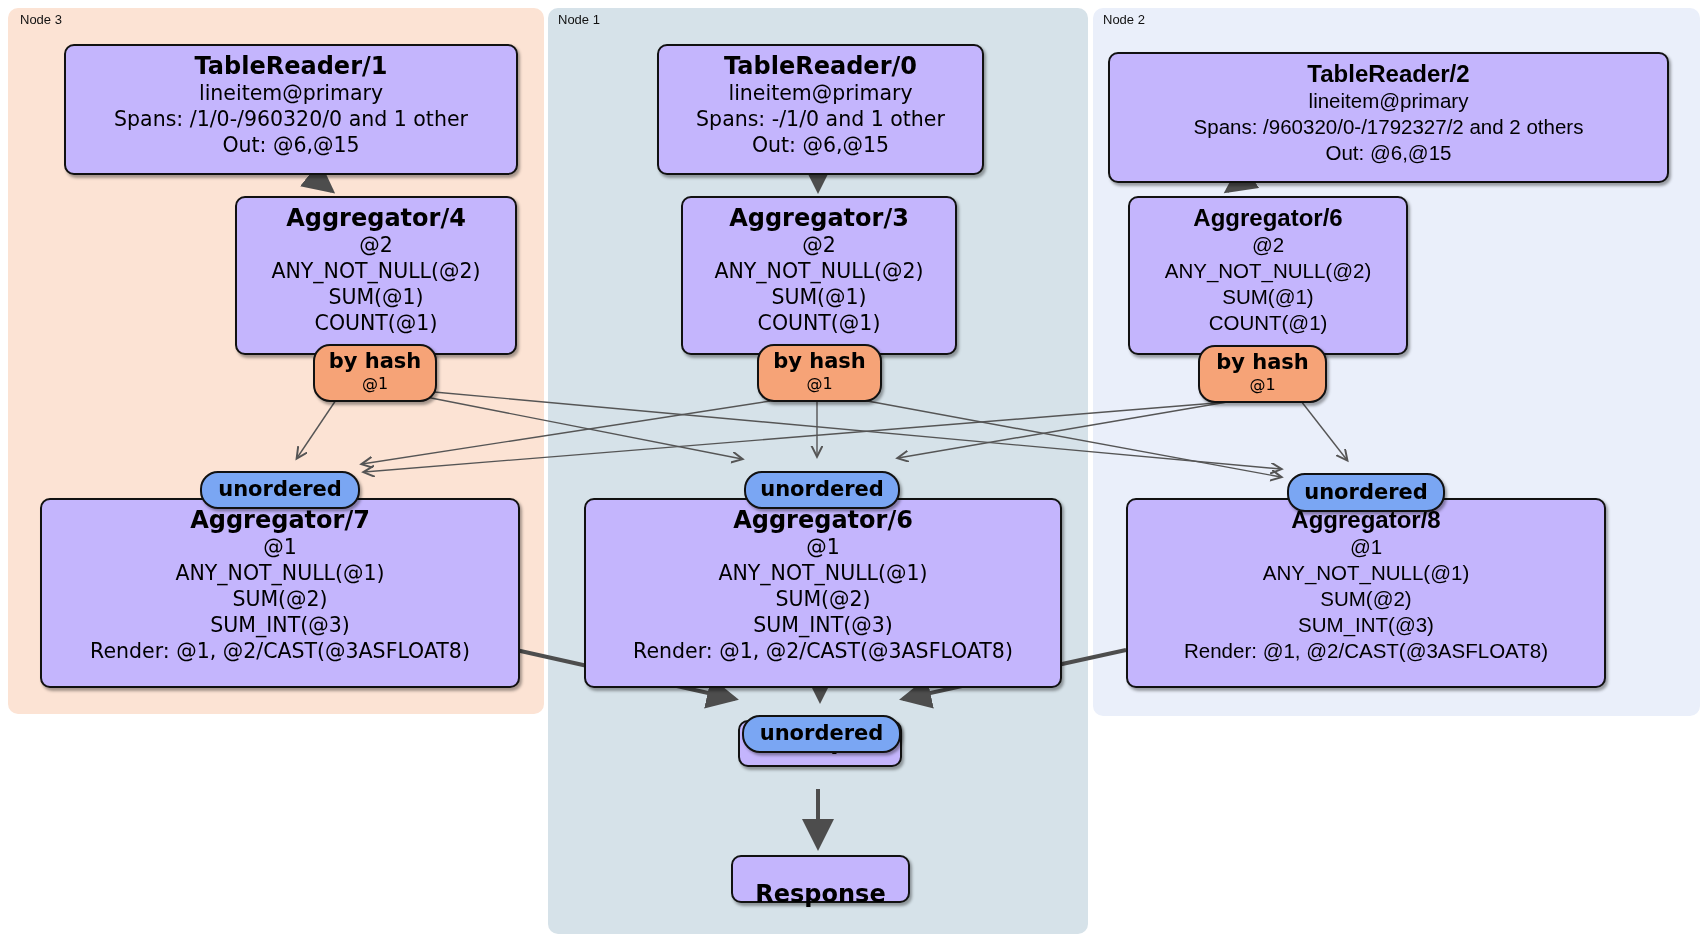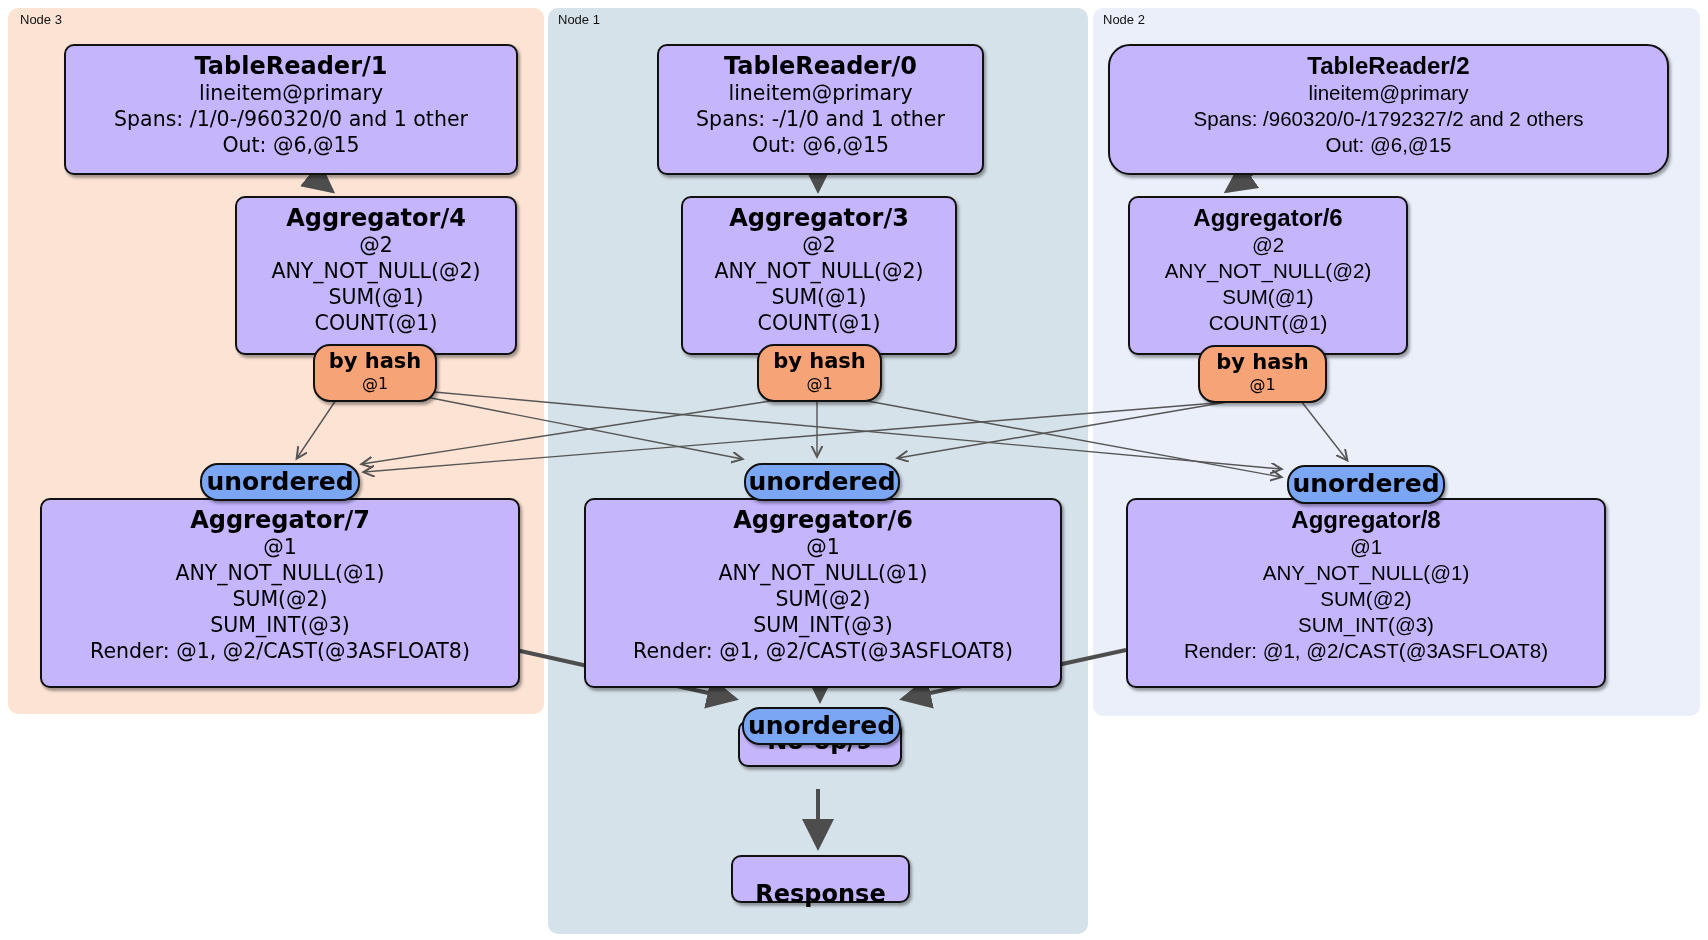--- a/index.html
+++ b/index.html
@@ -12,21 +12,21 @@
         box-shadow:2px 2.5px 3px rgba(0,0,0,0.35);text-align:center;z-index:2;color:#000;}
   .pbox .t{font-weight:bold;font-size:24px;line-height:28px;padding-top:6px;}
   .pbox .l{font-size:20.5px;line-height:26px;white-space:nowrap;text-align:center;}
   .n2f .t,.n2f .l{font-family:"Liberation Sans",sans-serif;}
   .badge-hash{position:absolute;background:#f6a377;border:2px solid #111;border-radius:17px;
         box-shadow:2px 2.5px 3px rgba(0,0,0,0.35);text-align:center;z-index:3;color:#000;}
   .badge-hash .bh{font-weight:bold;font-size:21px;line-height:25px;padding-top:3px;}
   .badge-hash .bd{font-size:16px;line-height:19px;}
   .badge-stream{position:absolute;background:#7aa6f3;border:2px solid #111;border-radius:18px;
         box-shadow:2px 2.5px 3px rgba(0,0,0,0.35);text-align:center;z-index:3;color:#000;
-        font-weight:bold;font-size:25px;}
+        font-weight:bold;font-size:21px;margin-top:8px;}
   .thick{stroke:#4d4d4d;stroke-width:4;fill:none;}
   .thin{stroke:#555;stroke-width:1.4;fill:none;}
 </style>
 </head>
 <body>
 
 <div id="canvas">
 
   <div class="region" style="left:8px;top:8px;width:536px;height:706px;background:#fce3d4;"></div>
   <div class="region" style="left:548px;top:8px;width:540px;height:926px;background:#d6e2e9;"></div>
@@ -130,21 +130,21 @@
   <div class="badge-stream" style="left:742px;top:707px;width:155px;height:34px;line-height:33px;">unordered</div>
 
   <div class="pbox" style="left:738px;top:720px;width:160px;height:43px;">
     <div class="t" style="padding-top:5px;">No-op/9</div>
   </div>
 
   <div class="pbox" style="left:731px;top:855px;width:175px;height:44px;">
     <div class="t" style="padding-top:23px;">Response</div>
   </div>
 
-  <div class="pbox n2f" style="left:1108px;top:44px;width:557px;height:127px;border-radius:22px;">
+  <div class="pbox n2f" style="left:1108px;top:52px;width:557px;height:127px;">
     <div class="t">TableReader/2</div>
     <div class="l">lineitem@primary</div>
     <div class="l">Spans: /960320/0-/1792327/2 and 2 others</div>
     <div class="l">Out: @6,@15</div>
   </div>
 
   <div class="pbox n2f" style="left:1128px;top:196px;width:276px;height:155px;">
     <div class="t">Aggregator/6</div>
     <div class="l">@2</div>
     <div class="l">ANY_NOT_NULL(@2)</div>

